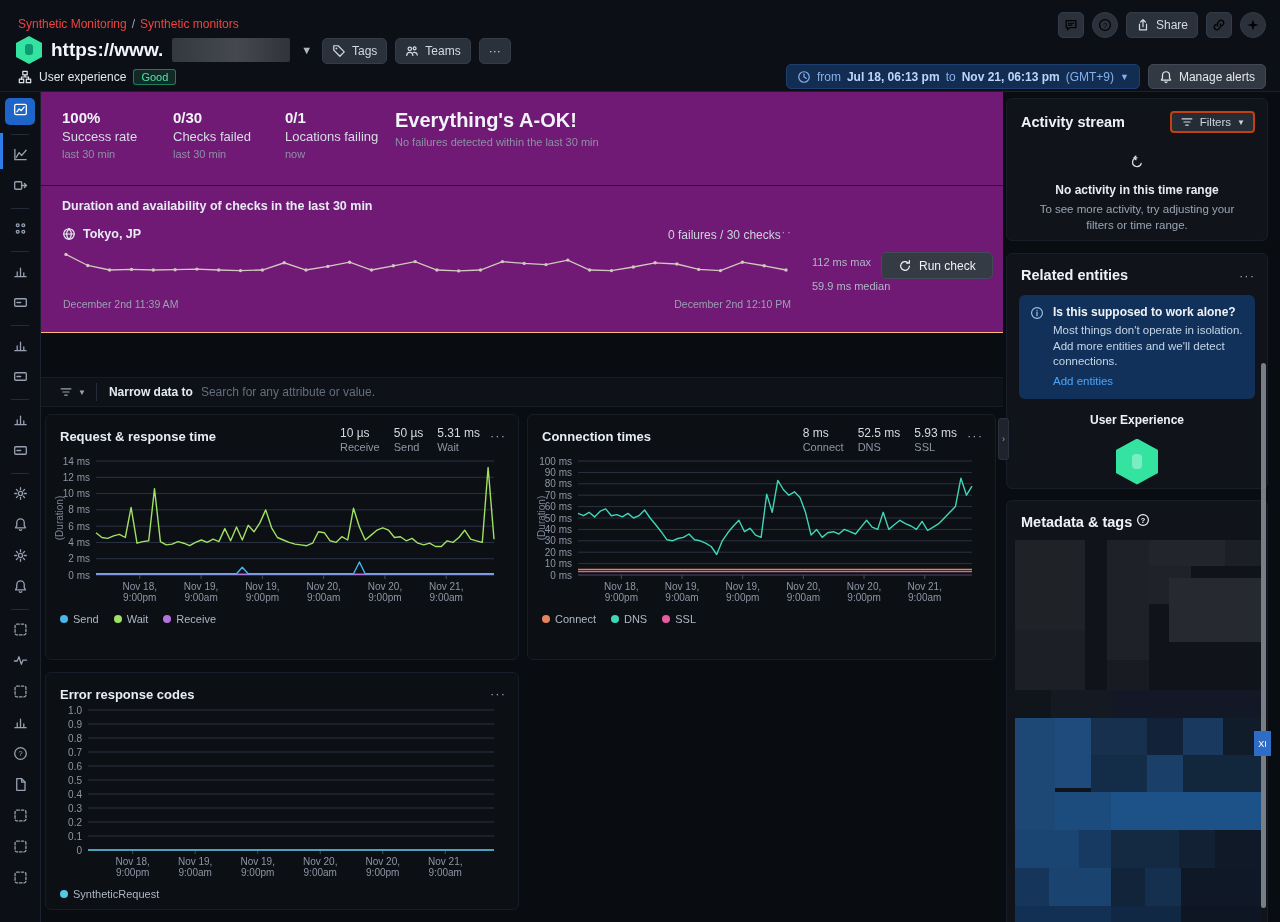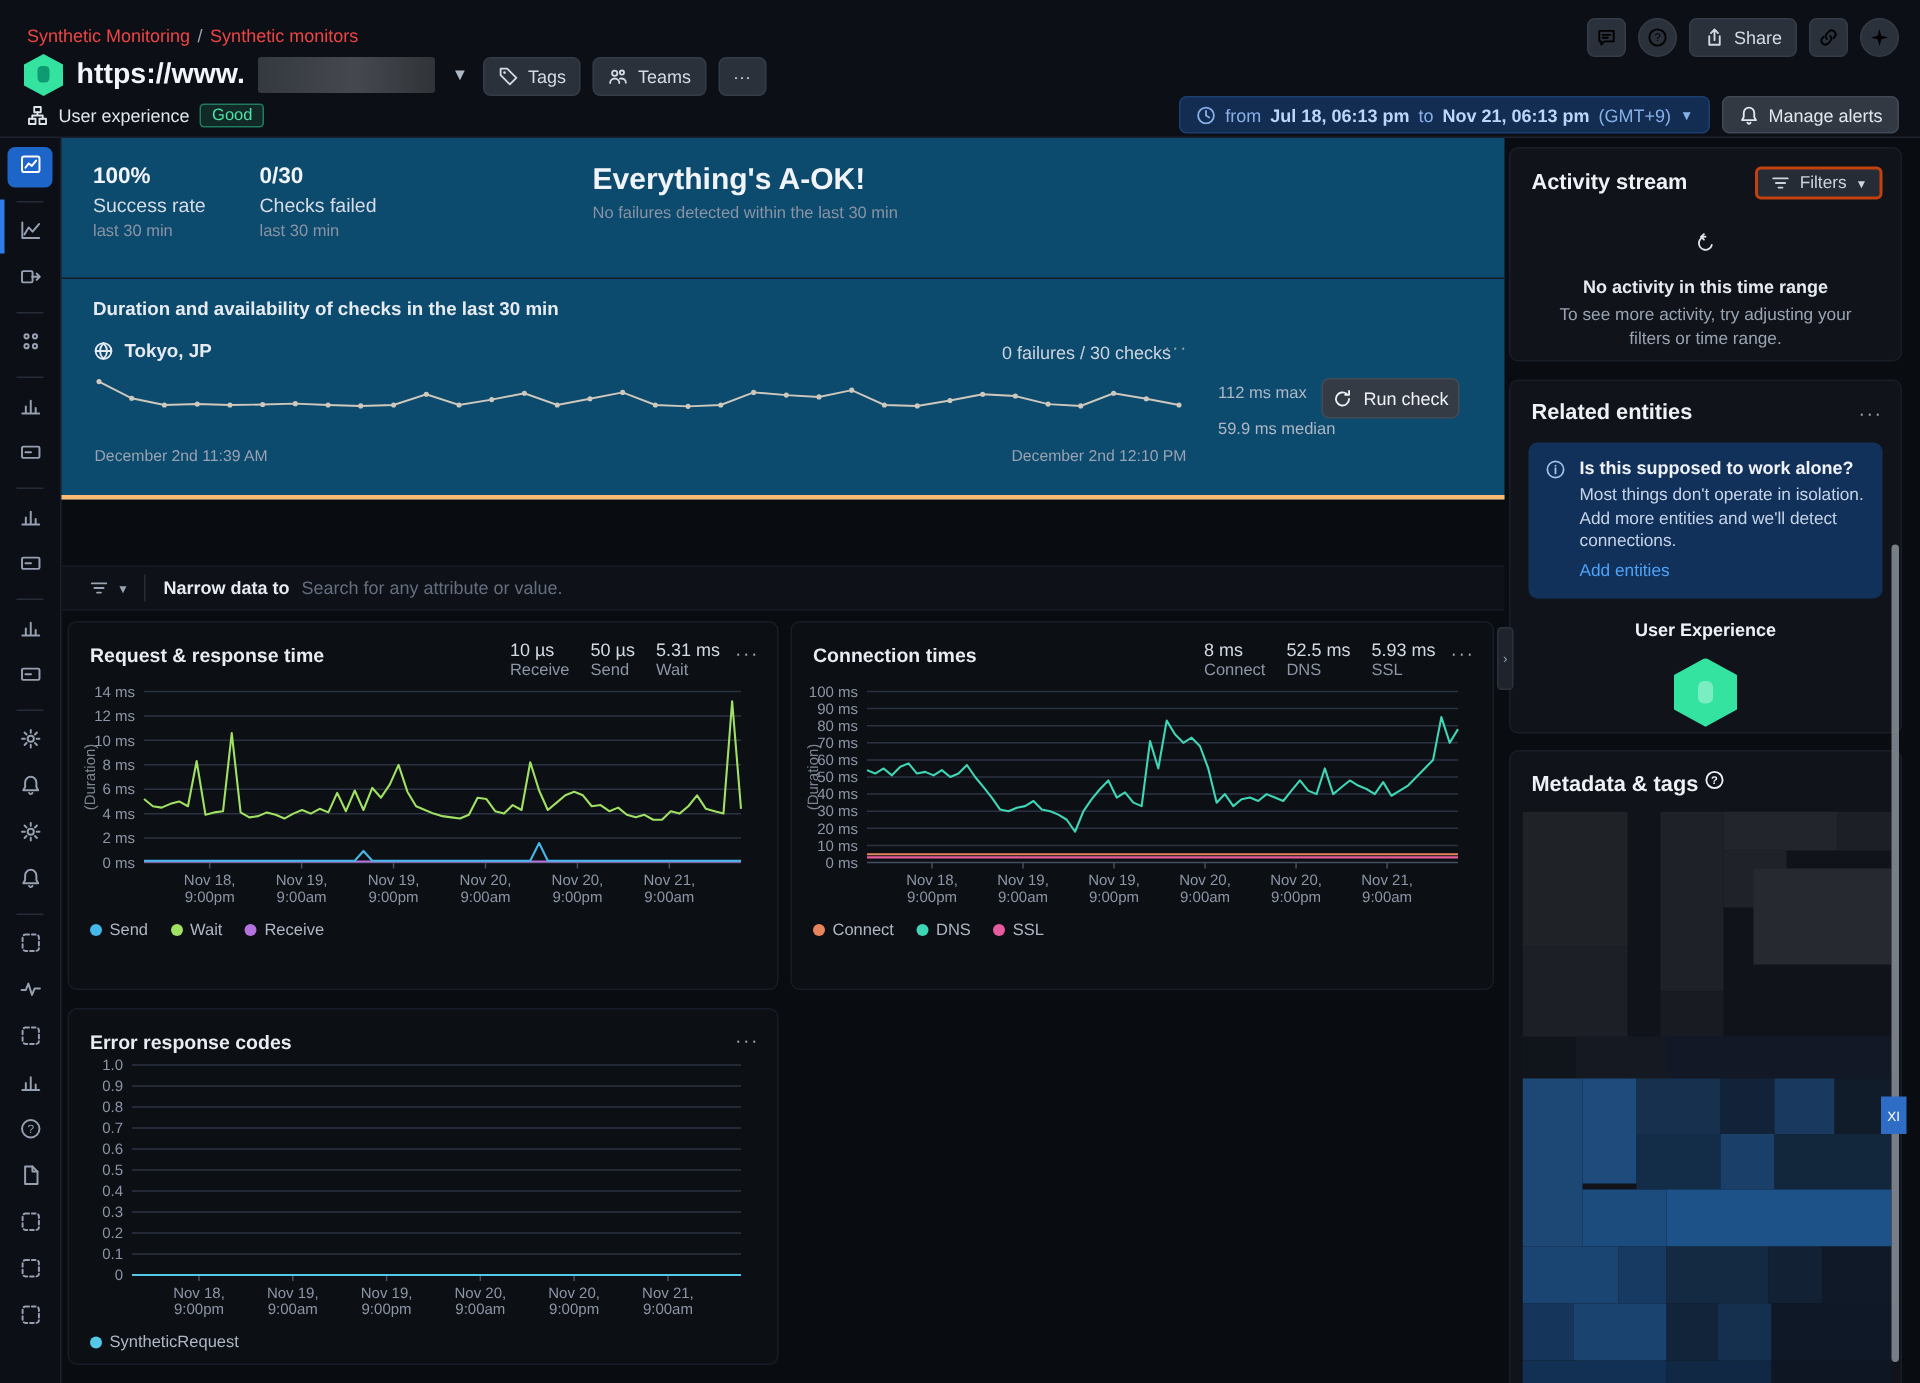--- a/index.html
+++ b/index.html
@@ -49,42 +49,42 @@
     border-right:1px solid #1b222e; display:flex; flex-direction:column; align-items:center;
     padding-top:6px; gap:7px; }
   .rail-item { width:30px; height:24px; display:flex; align-items:center; justify-content:center;
     border-radius:5px; cursor:pointer; color:#96a0b0; }
   .rail-item.selected { background:#1e65c9; color:#fff; height:27px; }
   .rail-div { width:18px; height:1px; background:#242c39; margin:2px 0; }
   .rail-indicator { position:absolute; left:0; top:133px; width:3px; height:36px; background:#2f7de8; }
 
   
   .panel-top { position:absolute; left:41px; top:92px; width:962px; height:241px;
-    background:#0c4a6e; border-bottom:3px solid #fdba74; }
+    background:#701a75; border-bottom:1px solid #fdba74; }
   .stats-row { position:absolute; left:0; top:0; width:962px; height:94px;
     border-bottom:1px solid #161c27; }
   .stat { position:absolute; top:17px; }
   .stat .v { font-size:15px; font-weight:bold; color:#f0f3f7; }
   .stat .l { font-size:13px; color:#d6dce5; margin-top:3px; }
   .stat .s { font-size:11px; color:#8a93a3; margin-top:4px; }
   .stat.aok .v { font-size:20px; }
   .duration-sec { position:absolute; left:0; top:94px; width:962px; height:147px; }
   .dur-title { position:absolute; left:21px; top:13px; font-size:12.5px; font-weight:bold; color:#e6ebf1; }
   .dur-loc { position:absolute; left:21px; top:41px; display:flex; gap:7px; align-items:center;
     font-size:12.5px; font-weight:bold; color:#e6ebf1; }
   .dur-checks { position:absolute; left:627px; top:42px; font-size:12px; color:#cdd4de; }
   .dur-more { position:absolute; left:735px; top:38px; color:#9aa3b2; cursor:pointer; font-size:13px; letter-spacing:1px;}
   .spark-wrap { position:absolute; left:21px; top:62px; width:728px; height:46px; }
   .dur-date-l { position:absolute; left:22px; top:206px; font-size:10.5px; color:#99a2b1; }
   .dur-date-r { position:absolute; left:560px; top:206px; width:190px; text-align:right; font-size:10.5px; color:#99a2b1; }
   .dur-max { position:absolute; left:771px; top:165px; font-size:11px; color:#aeb7c4; }
   .dur-med { position:absolute; left:771px; top:189px; font-size:11px; color:#aeb7c4; }
   .run-check { position:absolute; left:840px; top:161px; display:flex; align-items:center; gap:7px;
     background:#353b44; border:1px solid #434b57; border-radius:5px; height:27px;
-    padding:0 6px; font-size:12px; color:#eef1f5; cursor:pointer; }
+    padding:0 16px; font-size:12px; color:#eef1f5; cursor:pointer; }
 
   .tabs { position:absolute; left:49px; top:353px; display:flex; background:#1b1f27;
     border-radius:4px; padding:2px; }
   .tab { font-size:12px; color:#aab2bf; padding:3px 10px; border-radius:3px; cursor:pointer; }
   .tab.active { background:#3d434d; color:#eef1f5; }
 
   .filter-bar { position:absolute; left:41px; top:377px; width:962px; height:30px;
     background:#0e1117; border-top:1px solid #161c27; border-bottom:1px solid #161c27;
     display:flex; align-items:center; }
   .fb-icons { display:flex; align-items:center; gap:5px; padding:0 10px 0 18px; color:#9aa3b2; cursor:pointer; }
@@ -417,20 +417,25 @@
     <div class="stats-row" id="statsRow">
         <div class="stat" style="left: 21px;">
           <div class="v">100%</div>
           <div class="l">Success rate</div>
           <div class="s">last 30 min</div>
         </div>
         <div class="stat" style="left: 132px;">
           <div class="v">0/30</div>
           <div class="l">Checks failed</div>
           <div class="s">last 30 min</div>
+        </div>
+        <div class="stat" style="left: 244px;">
+          <div class="v">0/1</div>
+          <div class="l">Locations failing</div>
+          <div class="s">now</div>
         </div>
         <div class="stat aok" style="left: 354px;">
           <div class="v">Everything's A-OK!</div>
           <div class="s">No failures detected within the last 30 min</div>
         </div>
       </div>
     <div class="duration-sec">
       <div class="dur-title">Duration and availability of checks in the last 30 min</div>
       <div class="dur-loc">
         <span class="ic" style="display: inline-flex;">

